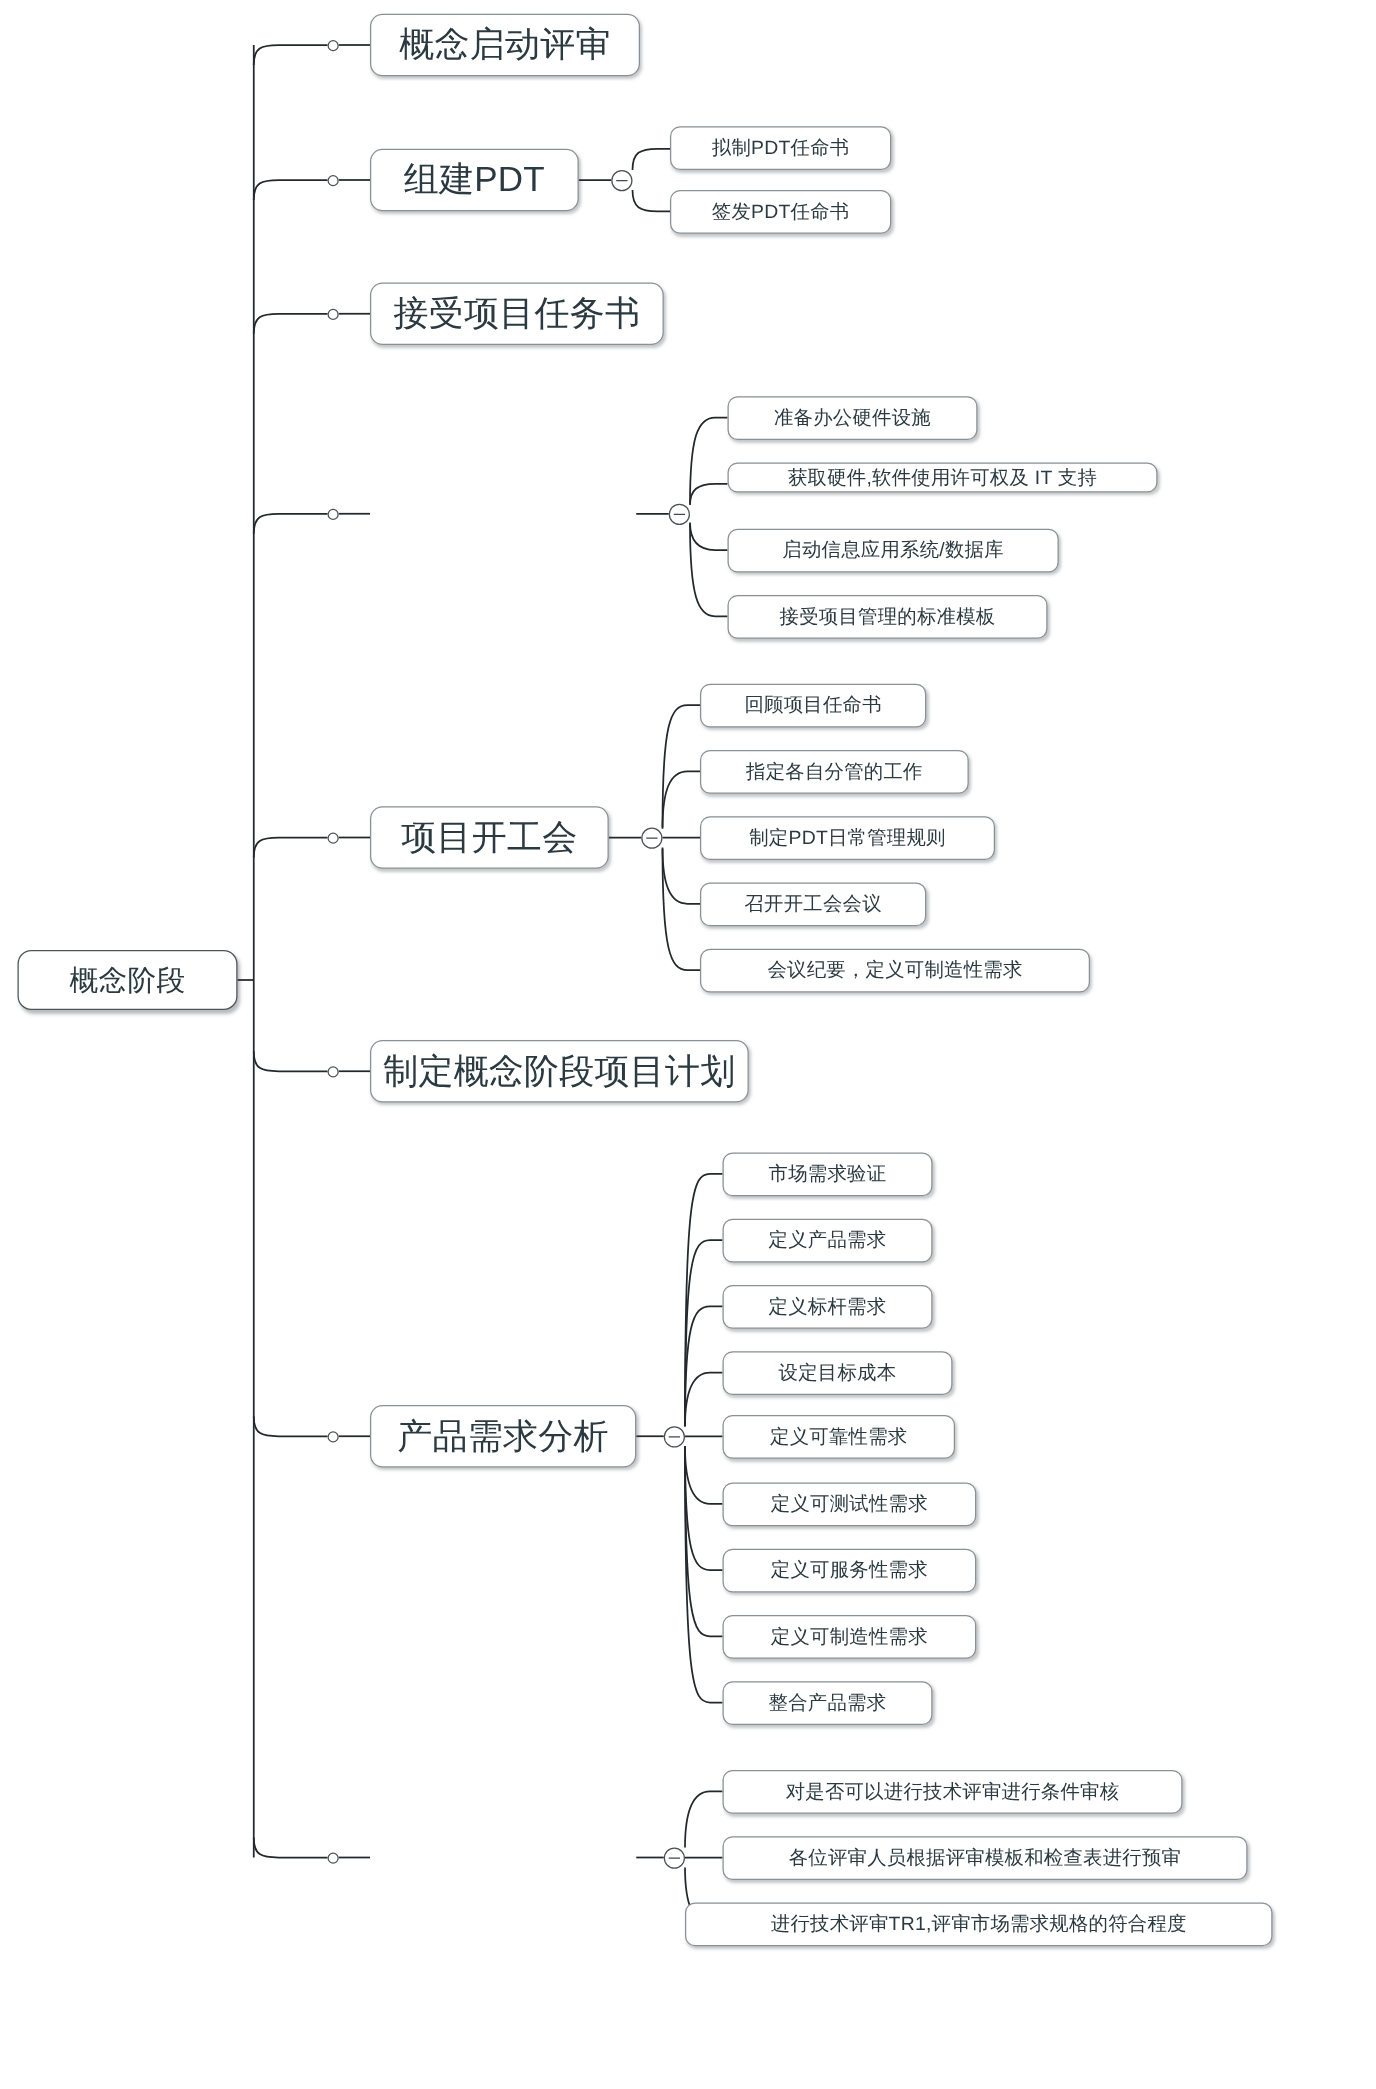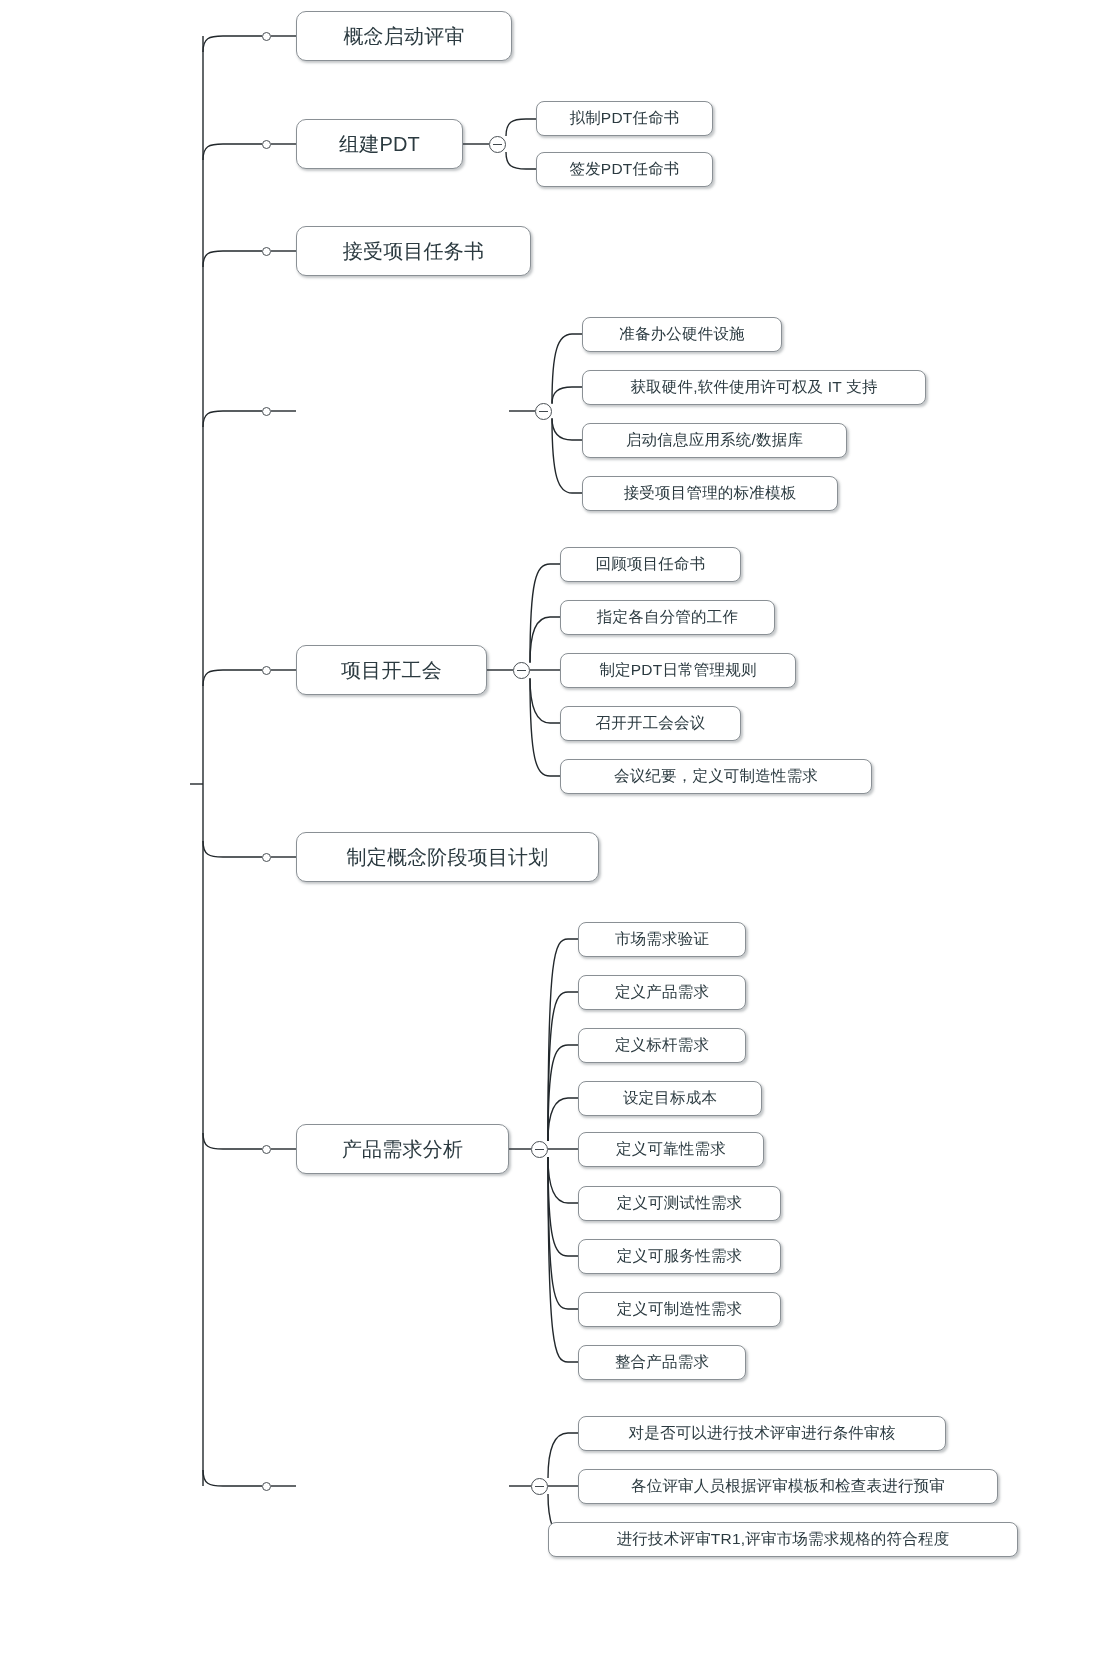--- a/index.html
+++ b/index.html
@@ -17,21 +17,21 @@
     color:#2b3a40;
     display:flex;align-items:center;justify-content:center;
     white-space:nowrap;
     box-shadow:1.5px 2px 2.5px rgba(60,70,75,.30);
     letter-spacing:.2px;
   }
   .node.root{
     font-size:23px;border-radius:11px;border-color:#4d5458;
     box-shadow:2px 2.5px 3px rgba(50,60,65,.35);
   }
-  .node.branch{font-size:20px;border-radius:10px;}
+  .node.branch{font-size:28px;border-radius:10px;}
   .node.leaf{font-size:15.5px;border-radius:8px;}
   .dot{
     position:absolute;width:9px;height:9px;border-radius:50%;
     background:#ffffff;border:1px solid #4a5055;box-sizing:border-box;
   }
   .collapse{
     position:absolute;width:17px;height:17px;border-radius:50%;
     background:#ffffff;border:1px solid #4a5055;box-sizing:border-box;
   }
   .collapse::before{
@@ -116,20 +116,23 @@
   <span class="dot" style="left:262px;top:852.5px"></span>
   <span class="dot" style="left:262px;top:1144.5px"></span>
   <span class="dot" style="left:262px;top:1481.5px"></span>
 
   <span class="collapse" style="left:489px;top:135.5px"></span>
   <span class="collapse" style="left:535px;top:402.5px"></span>
   <span class="collapse" style="left:513px;top:661.5px"></span>
   <span class="collapse" style="left:531px;top:1140.5px"></span>
   <span class="collapse" style="left:531px;top:1477.5px"></span>
 
+  <div class="node root" style="left:14px;top:760px;width:176px;height:48px">
+    <span>概念阶段</span>
+  </div>
 
   <div class="node branch" style="left:296px;top:11px;width:216px;height:50px">
     <span>概念启动评审</span>
   </div>
 
   <div class="node branch" style="left:296px;top:119px;width:167px;height:50px">
     <span>组建PDT</span>
   </div>
   <div class="node leaf" style="left:536px;top:101px;width:177px;height:35px">
     <span>拟制PDT任命书</span>
@@ -138,21 +141,21 @@
     <span>签发PDT任命书</span>
   </div>
 
   <div class="node branch" style="left:296px;top:226px;width:235px;height:50px">
     <span>接受项目任务书</span>
   </div>
 
   <div class="node leaf" style="left:582px;top:317px;width:200px;height:35px">
     <span>准备办公硬件设施</span>
   </div>
-  <div class="node leaf" style="left:582px;top:370px;width:344px;height:35px">
+  <div class="node leaf" style="left:582px;top:370px;width:344px;height:24px">
     <span>获取硬件,软件使用许可权及 IT 支持</span>
   </div>
   <div class="node leaf" style="left:582px;top:423px;width:265px;height:35px">
     <span>启动信息应用系统/数据库</span>
   </div>
   <div class="node leaf" style="left:582px;top:476px;width:256px;height:35px">
     <span>接受项目管理的标准模板</span>
   </div>
 
   <div class="node branch" style="left:296px;top:645px;width:191px;height:50px">

